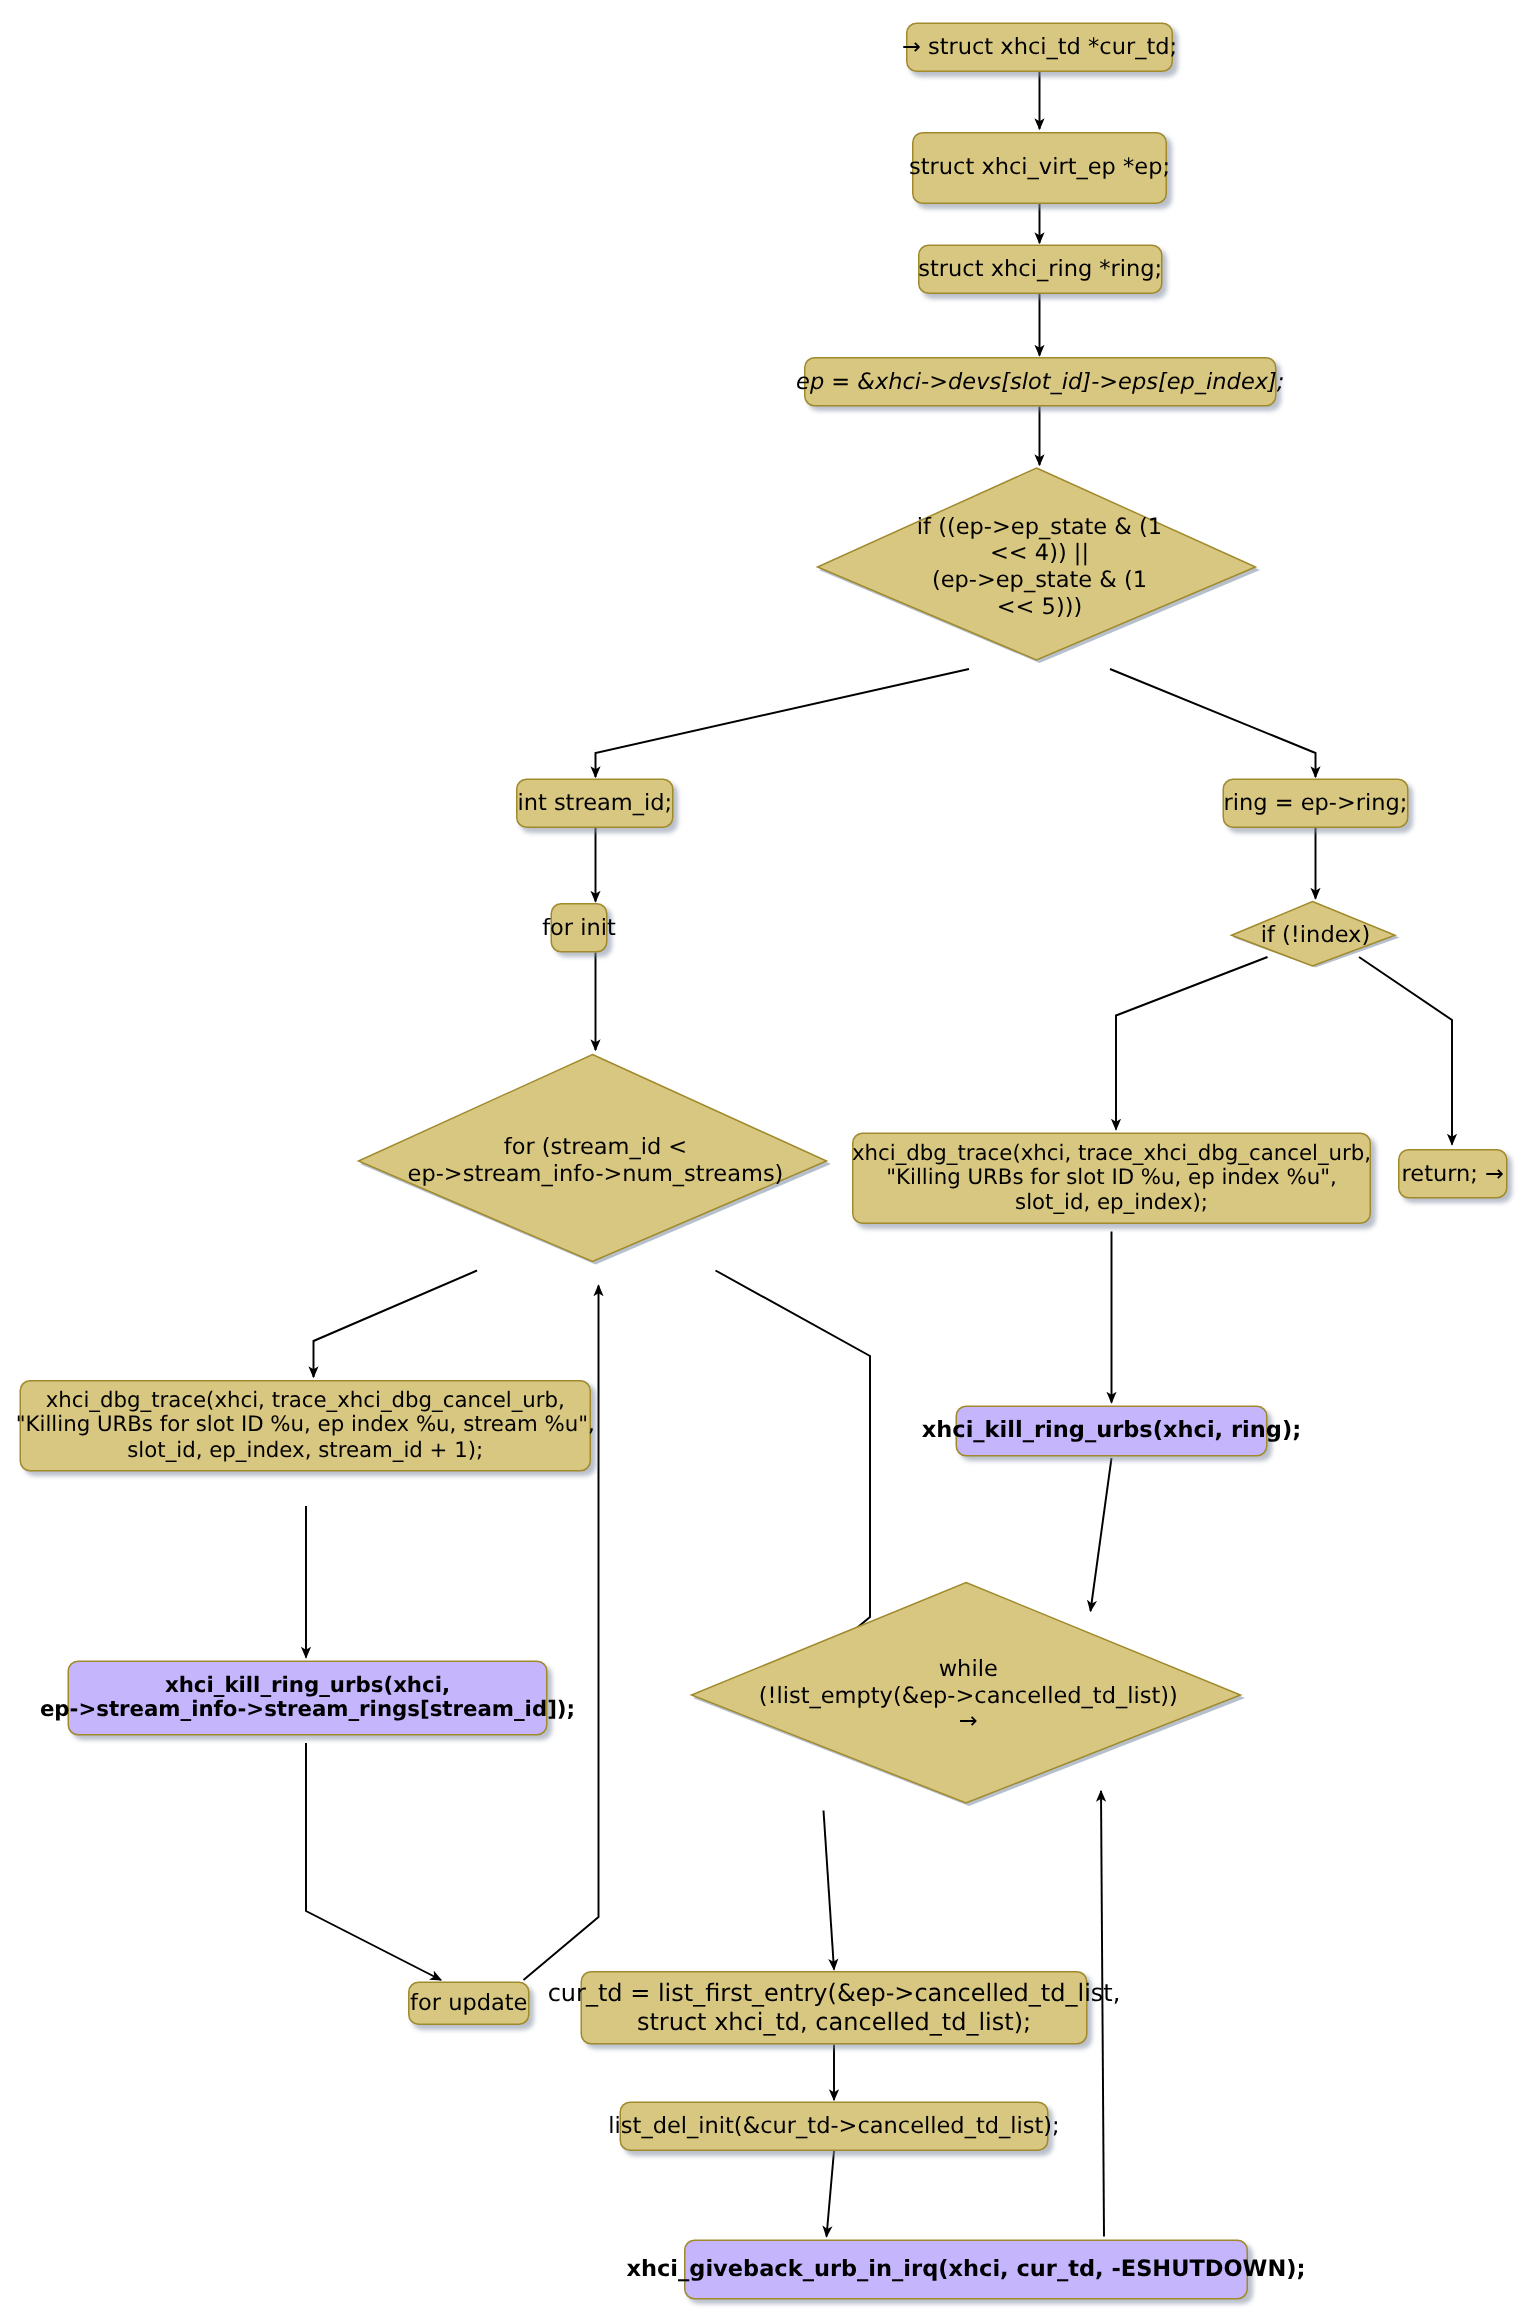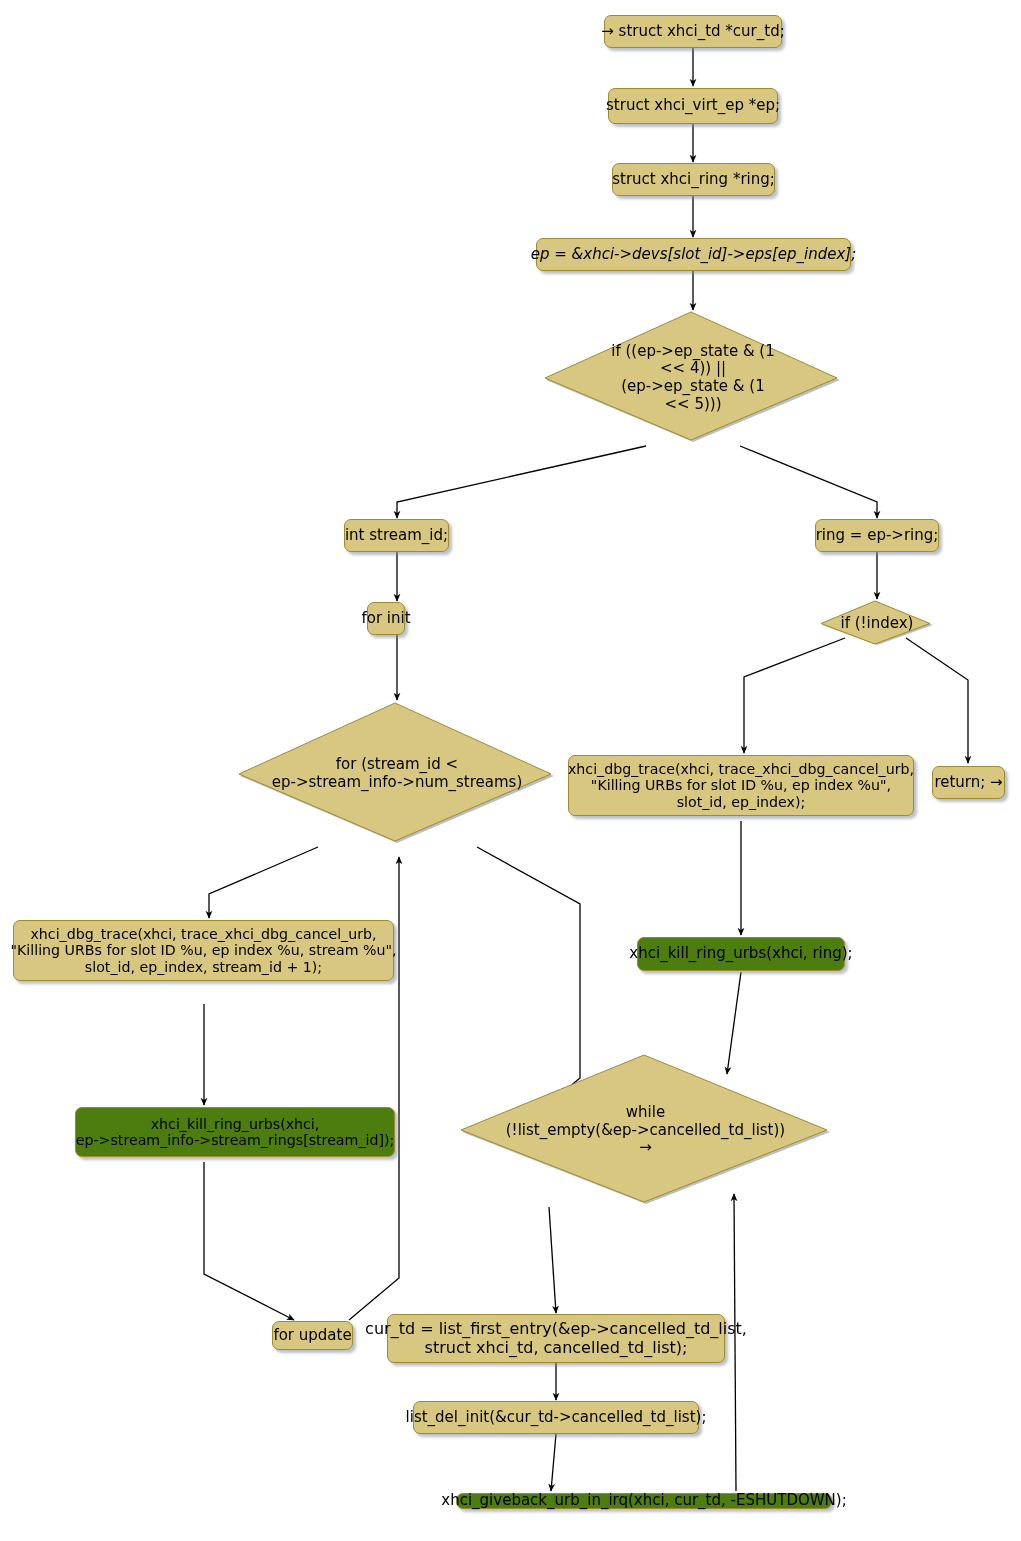--- a/index.html
+++ b/index.html
@@ -40,22 +40,23 @@
   .box {
     background: #D8C781;
     border: 1px solid #A08A2C;
     border-radius: 7px;
     box-shadow: 3px 3px 3px rgba(130,140,160,0.55);
     font-size: 15px;
     padding: 4px 9px;
   }
   
   .box.hl {
-    background: #4d7c0f;
+    background: #c4b5fd;
     border: 1px solid #A08A2C;
+    font-weight: bold;
   }
   
   .diamond {
     font-size: 15px;
   }
   .diamond .dshape {
     position: absolute;
     left: 0;
     top: 0;
     width: 100%;
@@ -125,21 +126,21 @@
       <path d="M556,1434 L551,1491"></path>
 
       <path d="M736,1491 L734,1194"></path>
     </g>
   </svg>
 
   <div class="node box" style="left:604px; top:15px; width:178px; height:33px;">
     <span>→ struct xhci_td *cur_td;</span>
   </div>
 
-  <div class="node box" style="left:608px; top:88px; width:170px; height:36px;">
+  <div class="node box" style="left:608px; top:88px; width:170px; height:48px;">
     <span>struct xhci_virt_ep *ep;</span>
   </div>
 
   <div class="node box" style="left:612px; top:163px; width:163px; height:33px;">
     <span>struct xhci_ring *ring;</span>
   </div>
 
   <div class="node box" style="left:536px; top:238px; width:315px; height:33px;font-style:italic;">
     <span>ep = &amp;xhci-&gt;devs[slot_id]-&gt;eps[ep_index];</span>
   </div>
@@ -171,21 +172,21 @@
     <span class="dlabel">for (stream_id &lt;
 ep-&gt;stream_info-&gt;num_streams)</span>
   </div>
 
   <div class="node box" style="left:13px; top:920px; width:381px; height:61px; font-size:14.2px;">
     <span>xhci_dbg_trace(xhci, trace_xhci_dbg_cancel_urb,
 "Killing URBs for slot ID %u, ep index %u, stream %u",
 slot_id, ep_index, stream_id + 1);</span>
   </div>
 
-  <div class="node box hl" style="left:45px; top:1107px; width:320px; height:50px; font-size:14.2px;margin-left:30px;">
+  <div class="node box hl" style="left:45px; top:1107px; width:320px; height:50px; font-size:14.2px;">
     <span>xhci_kill_ring_urbs(xhci,
 ep-&gt;stream_info-&gt;stream_rings[stream_id]);</span>
   </div>
 
   <div class="node box" style="left:272px; top:1321px; width:81px; height:29px;">
     <span>for update</span>
   </div>
 
   <div class="node box" style="left:815px; top:519px; width:124px; height:33px;">
     <span>ring = ep-&gt;ring;</span>
@@ -225,17 +226,17 @@
 
   <div class="node box" style="left:387px; top:1314px; width:338px; height:49px; font-size:16px;">
     <span>cur_td = list_first_entry(&amp;ep-&gt;cancelled_td_list,
 struct xhci_td, cancelled_td_list);</span>
   </div>
 
   <div class="node box" style="left:413px; top:1401px; width:286px; height:33px;">
     <span>list_del_init(&amp;cur_td-&gt;cancelled_td_list);</span>
   </div>
 
-  <div class="node box hl" style="left:456px; top:1493px; width:376px; height:16px;">
+  <div class="node box hl" style="left:456px; top:1493px; width:376px; height:40px;">
     <span>xhci_giveback_urb_in_irq(xhci, cur_td, -ESHUTDOWN);</span>
   </div>
 
 </div>
 
 </body></html>

